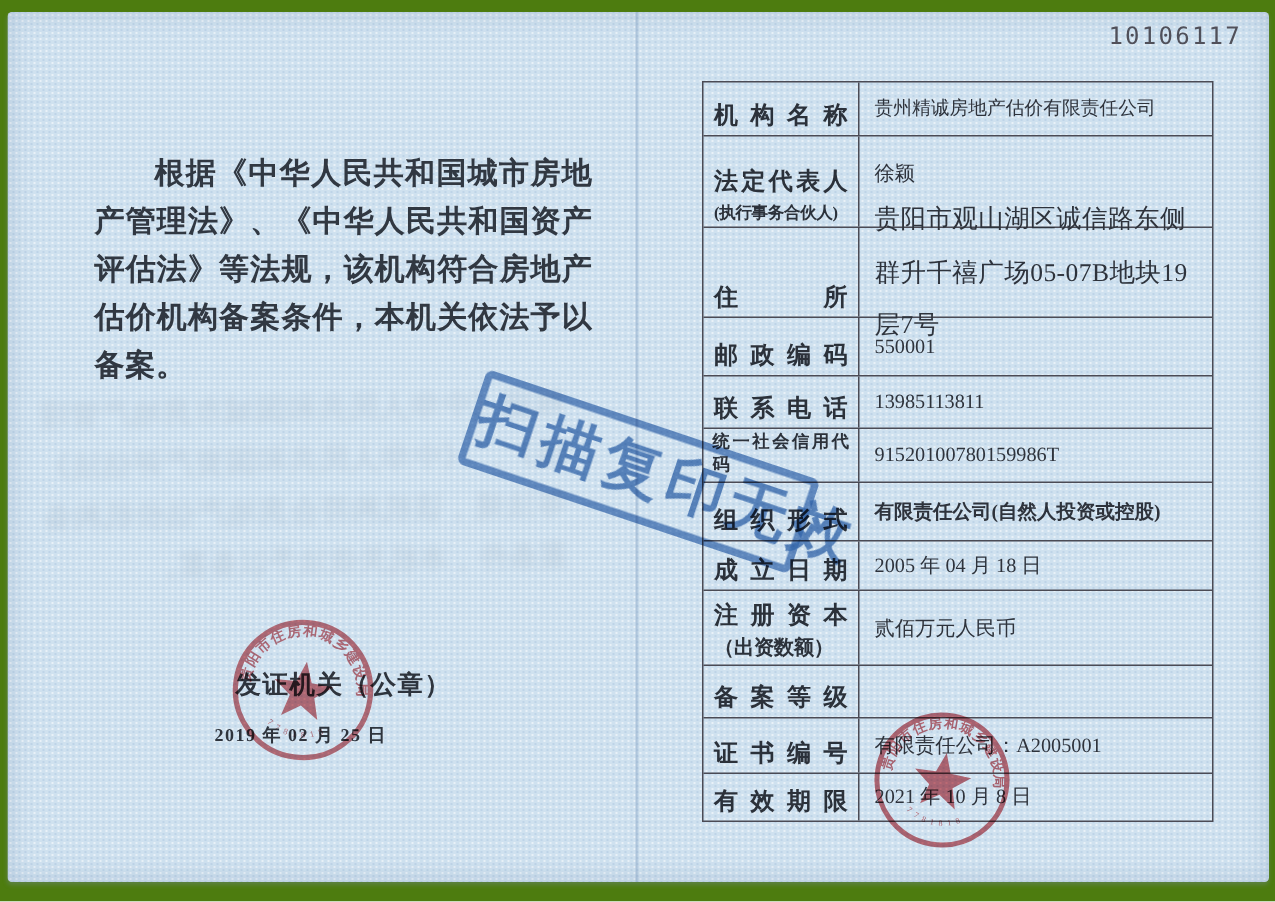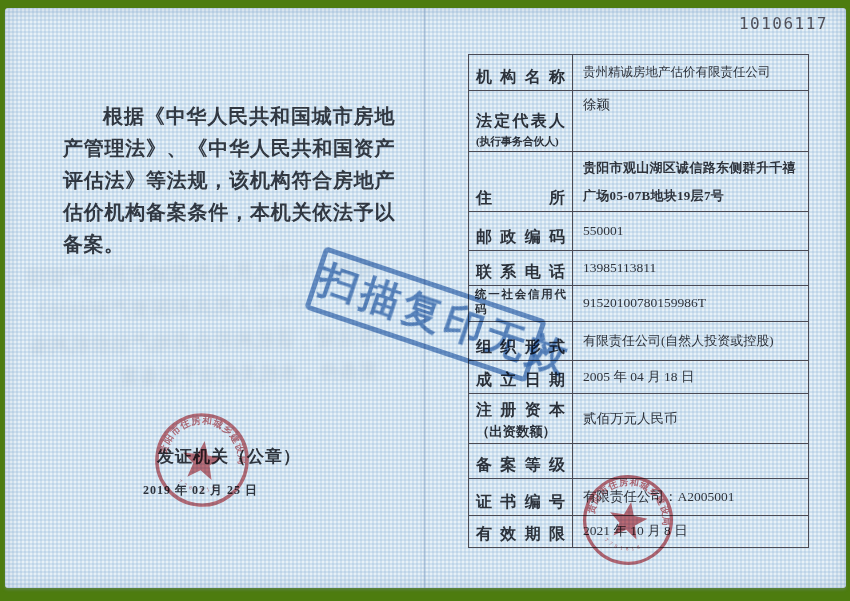--- a/index.html
+++ b/index.html
@@ -53,25 +53,25 @@
   .row:nth-of-type(11){height:37px}.row:nth-of-type(12){height:31px}
   .cell-label{width:104px;box-sizing:border-box;border-right:1px solid #4b4b55;
         display:flex;flex-direction:column;justify-content:flex-end;padding:2px 7px;
         font-weight:700;font-size:16px;color:#2b313a;}
   .jl{text-align:justify;text-align-last:justify;}
   .sub{font-size:11px;white-space:nowrap;letter-spacing:-0.2px;margin-top:2px;}
   .row:nth-of-type(9) .sub{font-size:13.5px;}
   .row:nth-of-type(6) .cell-label{font-size:11.5px;padding:4px 6px;}
   .cell-value{flex:1;box-sizing:border-box;display:flex;flex-direction:column;
         justify-content:center;padding:3px 6px 3px 10px;font-size:13.5px;color:#2e333c;}
-  .v-top{justify-content:flex-start;padding-top:5px;}
+  .v-top{justify-content:flex-start;padding-top:16px;}
   .low{padding-bottom:4px;}
   .row:nth-of-type(1) .cell-value{font-size:12.5px;}
-  .row:nth-of-type(3) .cell-value{font-size:13px;line-height:2.1;letter-spacing:0.3px;font-weight:bold;}
-  .row:nth-of-type(7) .cell-value{font-size:13px;}
+  .row:nth-of-type(3) .cell-value{font-size:17px;line-height:2.1;letter-spacing:0.3px;}
+  .row:nth-of-type(7) .cell-value{font-size:13px;font-weight:bold;}
 </style>
 </head>
 <body>
 
 <div class="scan">
   <div class="page">
 
     <div class="fold"></div>
 
     <div class="serial">10106117</div>

